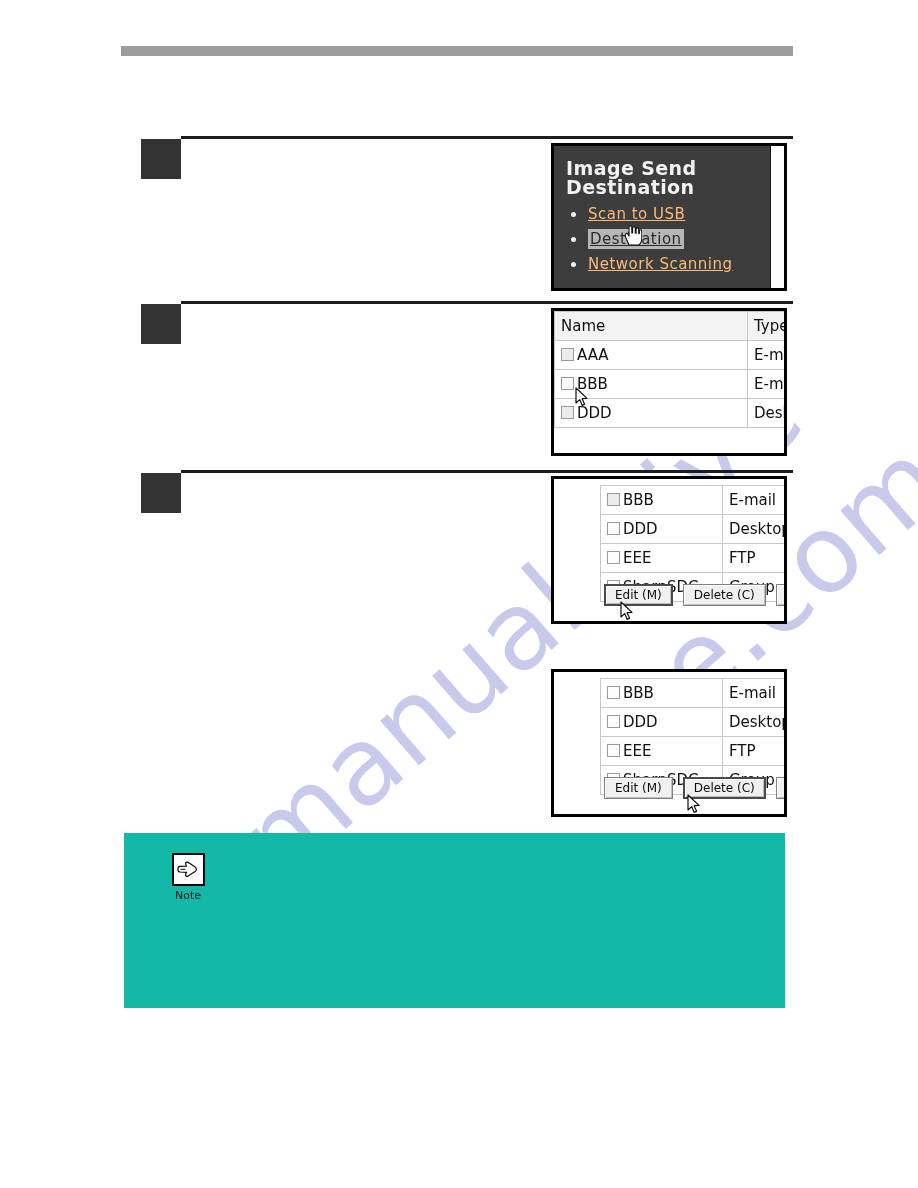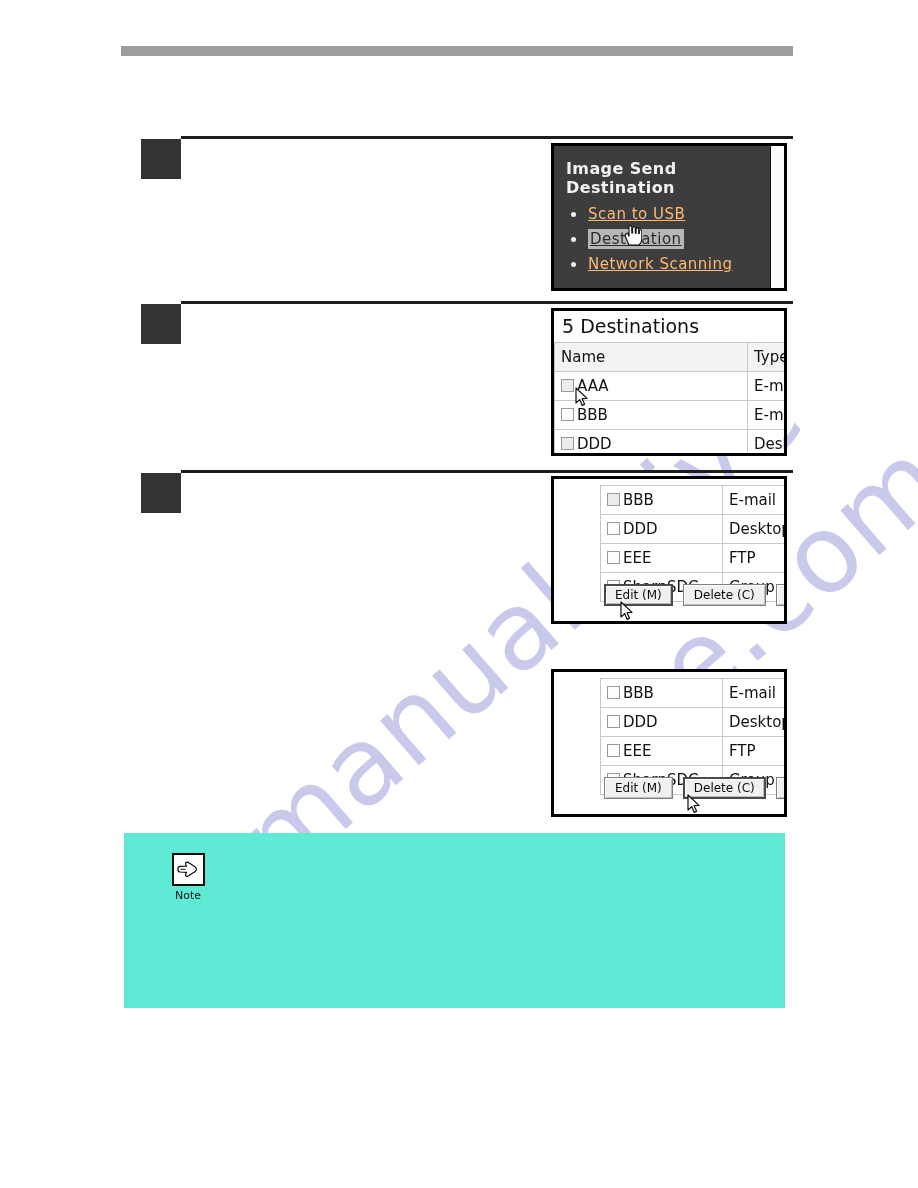--- a/index.html
+++ b/index.html
@@ -104,21 +104,21 @@
     width: 13px; height: 100%;
     background: #fcfcfc;
     border-left: 1px solid #141414;
   }
   .menu-title {
     position: absolute;
     left: 12px; top: 13px;
     color: #f2f2f2;
     font-family: "DejaVu Sans", sans-serif;
     font-weight: bold;
-    font-size: 16px;
+    font-size: 19px;
     line-height: 19px;
     letter-spacing: 0.4px;
   }
   .menu-list {
     position: absolute;
     left: 12px;
     top: 56px;
     margin: 0;
     padding: 0;
     list-style: none;
@@ -224,21 +224,21 @@
     padding: 2px 9px;
   }
 
   
   .note-box {
     position: absolute;
     left: 124px;
     top: 833px;
     width: 661px;
     height: 175px;
-    background: #5eead4;
+    background: #14b8a6;
     z-index: 3;
   }
   .note-icon-wrap {
     position: absolute;
     left: 44px;
     top: 20px;
     text-align: center;
     width: 40px;
   }
   .note-icon {
@@ -300,21 +300,20 @@
                  Q17.4 5.8 18.6 5.8 Q19.8 5.8 19.8 7.1 L19.8 14 Q19.8 19 16.6 21 Z" fill="#ffffff" stroke="#101010" stroke-width="1.1" stroke-linejoin="round"></path>
       </svg>
     </div>
   </div>
 
   <div class="step-rule" style="left:181px; top:301px; width:612px;"></div>
   <div class="step-num" style="left:141px; top:304px;"></div>
 
   <div class="shot" style="left:551px; top:308px; width:236px; height:148px;">
     <div style="position:relative; width:100%; height:100%;">
-      <div class="dest-head">5 Destinations</div>
 
       <table class="dest">
         <colgroup>
             <col style="width:193px">
             <col style="width:60px">
           </colgroup>
         <thead>
           <tr>
             <th>Name</th>
             <th>Type</th>

